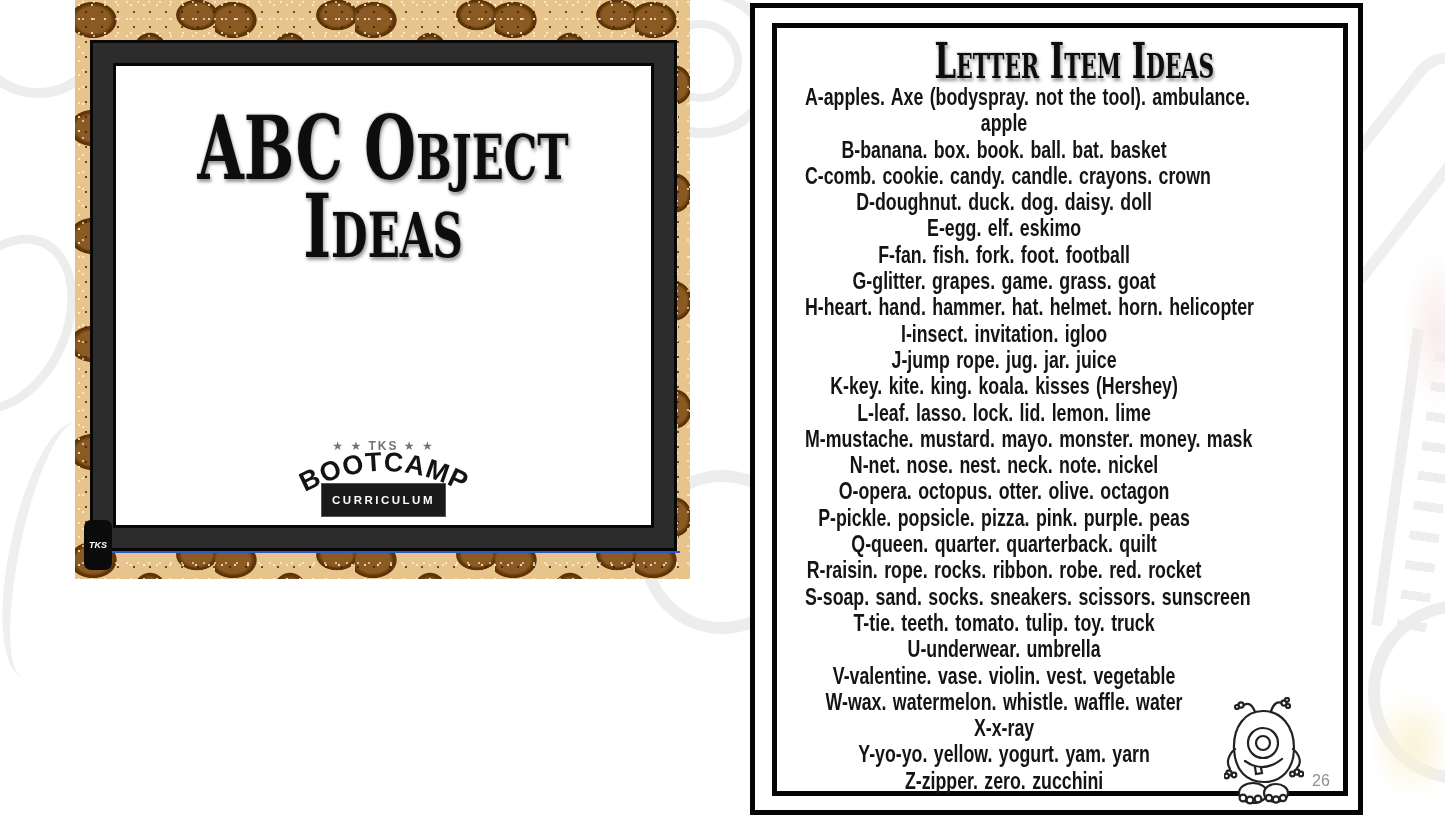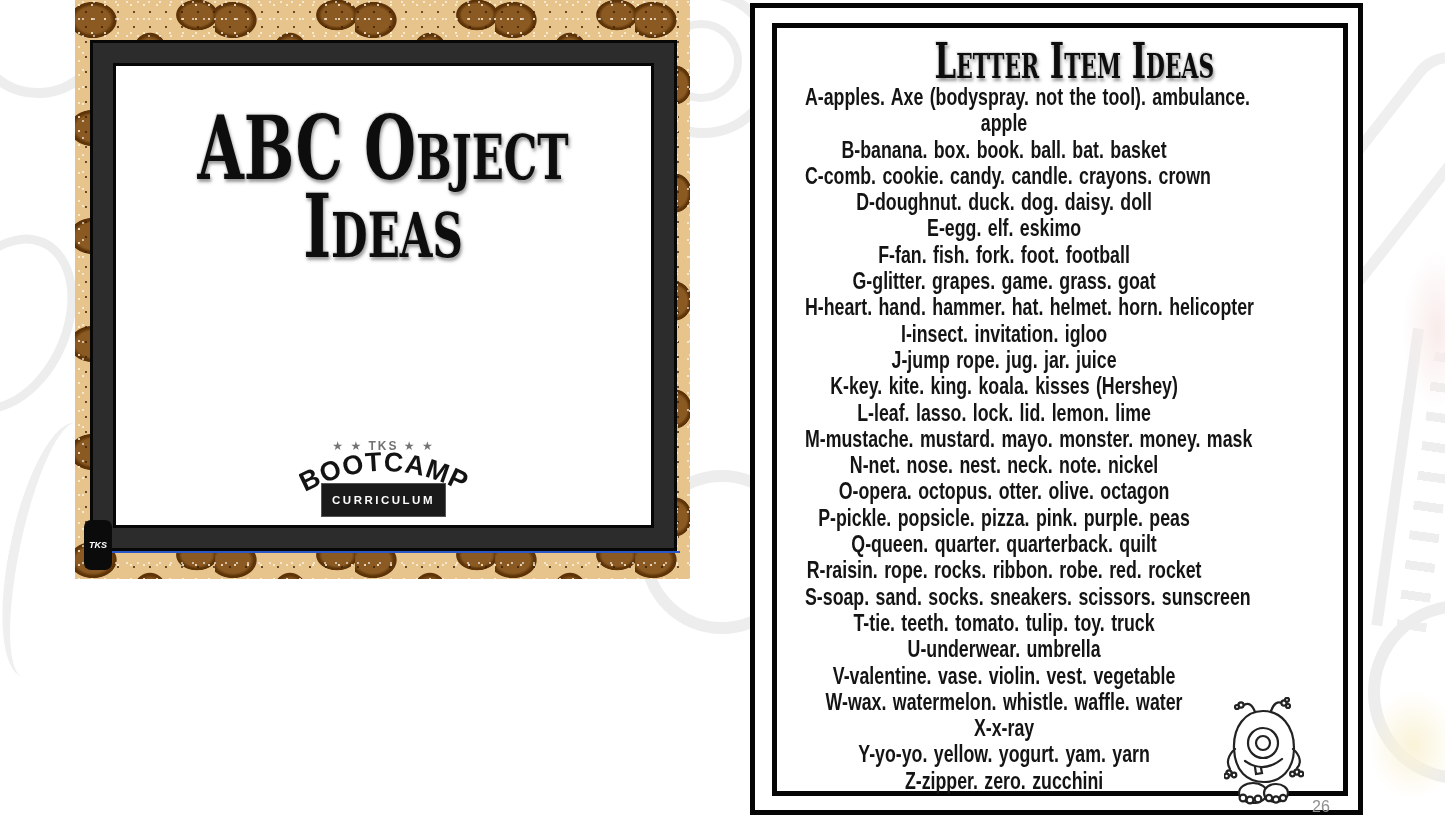--- a/index.html
+++ b/index.html
@@ -57,21 +57,21 @@
   
   .page-right{position:absolute;left:750px;top:3px;width:603px;height:802px;background:#ffffff;
               border:5px solid #050505;z-index:2;}
   .inner-box{position:absolute;left:17px;right:10px;top:15px;bottom:14px;border:5px solid #050505;}
   .rp-content{position:absolute;inset:0;padding-left:28px;}
   .rp-title{margin-top:14px;text-align:center;font-size:48px;line-height:38px;}
   .rp-title .tline{display:inline-block;transform:scaleX(.64);transform-origin:50% 50%;white-space:nowrap;}
   .rp-list{margin-top:4px;text-align:center;}
   .rp-list .lline{font-size:24px;line-height:26.3px;height:26.3px;white-space:nowrap;word-spacing:2px;
                   transform:scaleX(.74);transform-origin:0 50%;}
-  .page-num{position:absolute;left:1312px;top:798px;font-size:16px;color:#8f8f8f;z-index:4;
+  .page-num{position:absolute;left:1312px;top:772px;font-size:16px;color:#8f8f8f;z-index:4;
             font-family:"Liberation Sans",sans-serif;}
   .monster{position:absolute;left:1224px;top:697px;width:80px;height:110px;z-index:4;}
 </style>
 </head>
 <body>
 
 <div id="canvas">
 
   <div class="doodle ring" style="left:-32px;top:-42px;width:120px;height:120px;"></div>
   <div class="doodle ring" style="left:-58px;top:230px;width:110px;height:170px;border-width:9px;transform:rotate(25deg);"></div>

